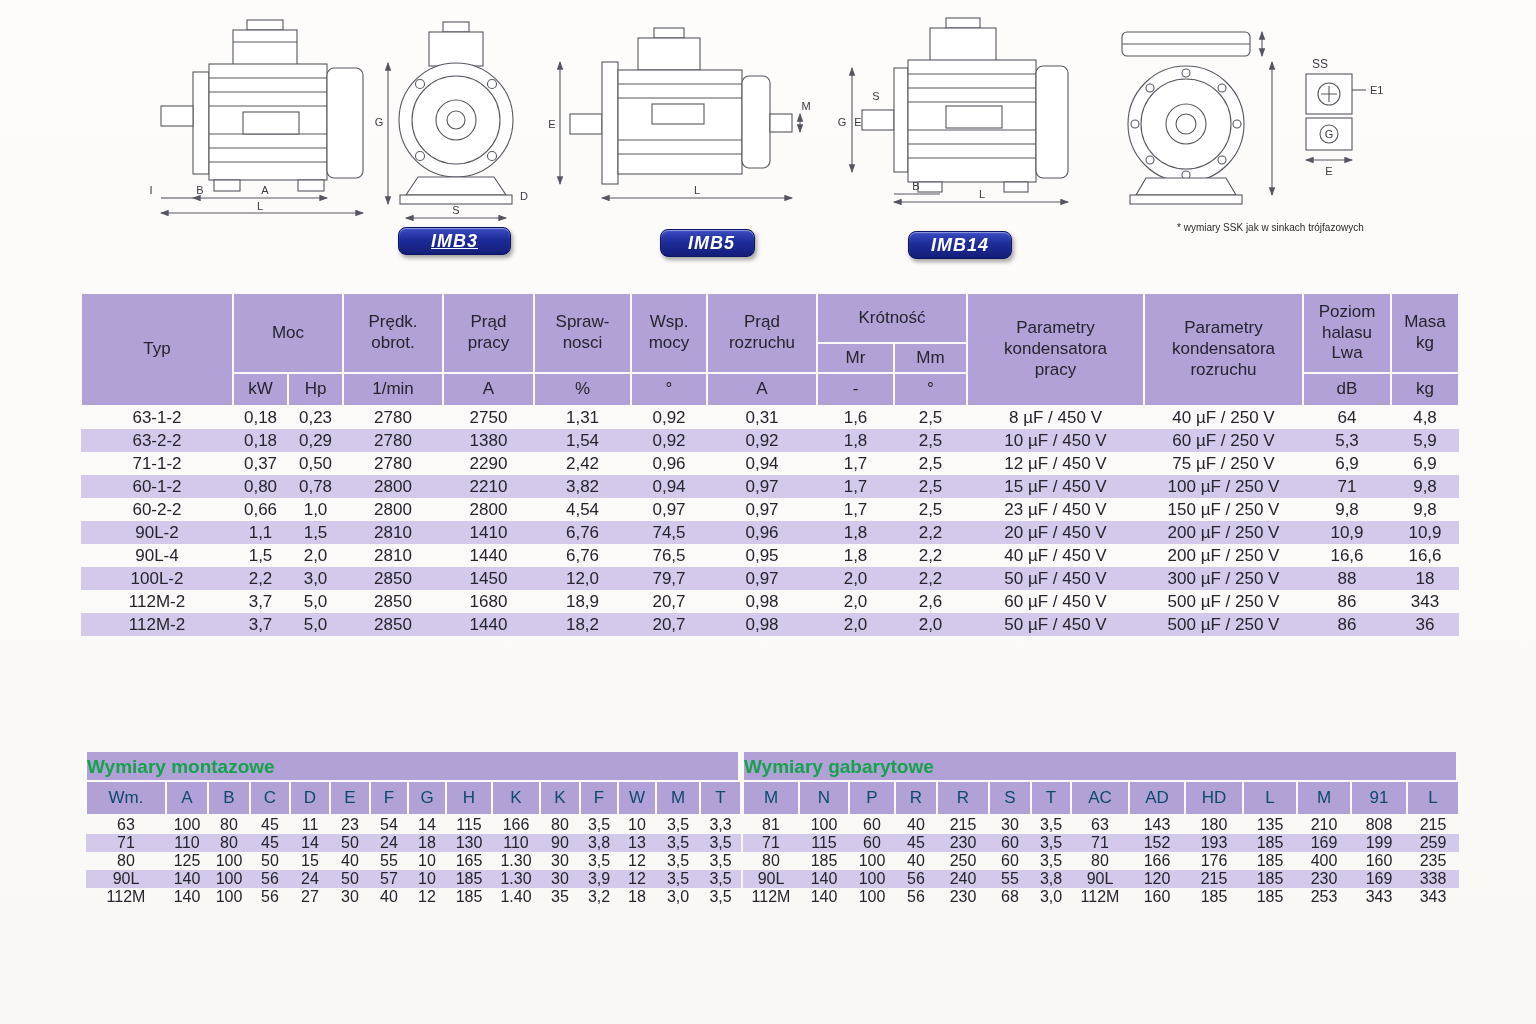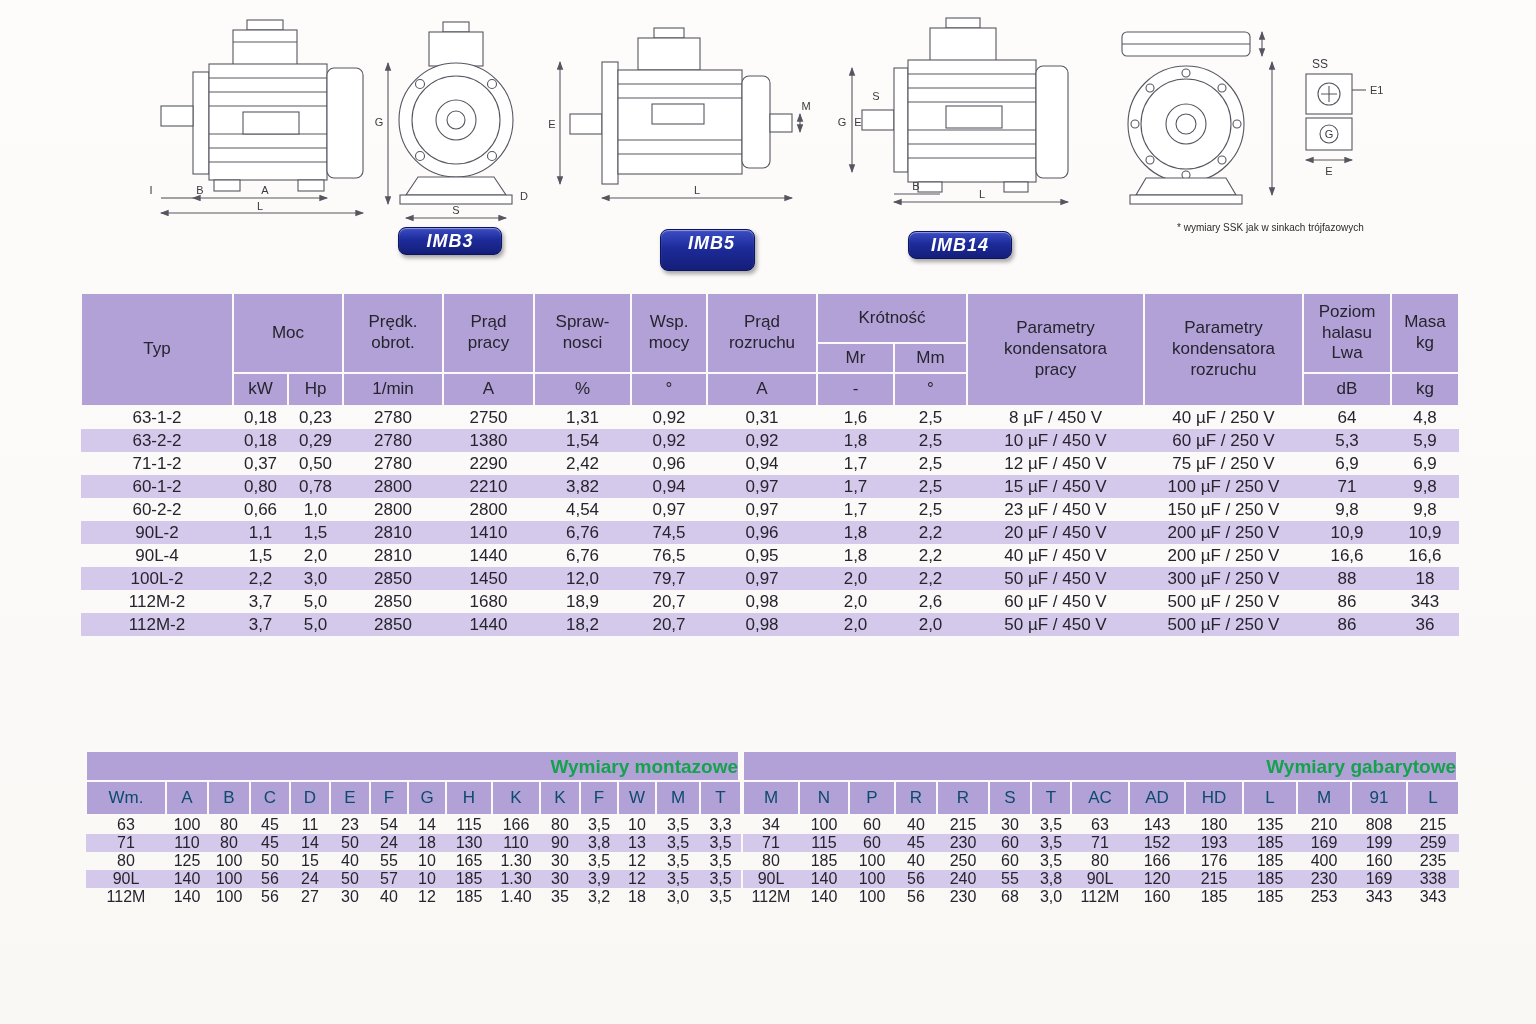--- a/index.html
+++ b/index.html
@@ -7,42 +7,42 @@
   body { font-family:"Liberation Sans", sans-serif; background:#f3f1ee; color:#26242e; }
   .page { position:relative; width:1536px; height:1024px; background:linear-gradient(180deg,#fdfcfb 0%,#faf8f5 100%); overflow:hidden; }
 
   svg.draw { position:absolute; left:0; top:2px; width:1536px; height:264px; pointer-events:none; }
   svg text { font-family:"Liberation Sans", sans-serif; }
 
   .badge { position:absolute; background:linear-gradient(180deg,#3c4ec4 0%,#1d2b9a 45%,#141e78 100%);
            color:#fff; font-weight:bold; font-style:italic; font-size:18px; text-align:center;
            line-height:27px; border-radius:8px; border:1px solid #0e1560; letter-spacing:1px;
            box-shadow:inset 0 1px 1px rgba(255,255,255,.45), 2px 3px 4px rgba(0,0,0,.35); }
-  #badge-imb3  { left:398px; top:227px; width:104px;  height:28px; }
-  #badge-imb5  { left:660px; top:229px; width:95px;  height:42px;padding-left:8px; }
+  #badge-imb3  { left:398px; top:227px; width:113px;  height:28px;text-decoration:underline; }
+  #badge-imb5  { left:660px; top:229px; width:95px;  height:28px;padding-left:8px; }
   #badge-imb14 { left:908px; top:231px; width:104px; height:28px; }
   .footnote { position:absolute; left:1177px; top:222px; font-size:10px; color:#2b2b2b; }
 
   table { border-collapse:collapse; table-layout:fixed; }
 
   .main { position:absolute; left:80px; top:292px; width:1378px; font-size:17px; }
   .main th { background:#b2a1d6; border:2px solid #fbfaf8; font-weight:400; white-space:pre-line;
              text-align:center; vertical-align:middle; line-height:1.22; color:#26242e; }
   .main thead tr:nth-child(1) { height:50px; }
   .main thead tr:nth-child(2) { height:30px; }
   .main thead tr:nth-child(3) { height:33px; }
   .main tbody tr { height:23px; }
   .main tbody tr.alt { background:#d4c9ea;border-radius:6px; }
   .main td { text-align:center; vertical-align:middle; }
 
   .dim { position:absolute; top:750px; }
   #dim-left  { left:85px;  width:655px; }
   #dim-right { left:742px; width:716px; }
   .dim-title { height:30px; background:#b2a1d6; color:#14a24d; font-weight:bold; font-size:19px;
-               text-align:right; line-height:29px; border:2px solid #fbfaf8; border-bottom:none; }
+               text-align:left; line-height:29px; border:2px solid #fbfaf8; border-bottom:none; }
   .dim table { width:100%; font-size:16px; }
   .dim th { background:#b2a1d6; color:#0c4a6e; font-weight:400; border:2px solid #fbfaf8;
             height:34px; font-size:17px; text-align:center; }
   .dim tbody tr { height:15px; }
   .dim tbody tr.alt { background:#d4c9ea; }
   .dim td { text-align:center; vertical-align:middle; }
 </style>
 </head>
 <body>
 
@@ -573,21 +573,21 @@
             <th>AD</th>
             <th>HD</th>
             <th>L</th>
             <th>M</th>
             <th>91</th>
             <th>L</th>
           </tr>
       </thead>
       <tbody>
           <tr>
-            <td>34</td>
+            <td>81</td>
             <td>100</td>
             <td>60</td>
             <td>40</td>
             <td>215</td>
             <td>30</td>
             <td>3,5</td>
             <td>63</td>
             <td>143</td>
             <td>180</td>
             <td>135</td>

